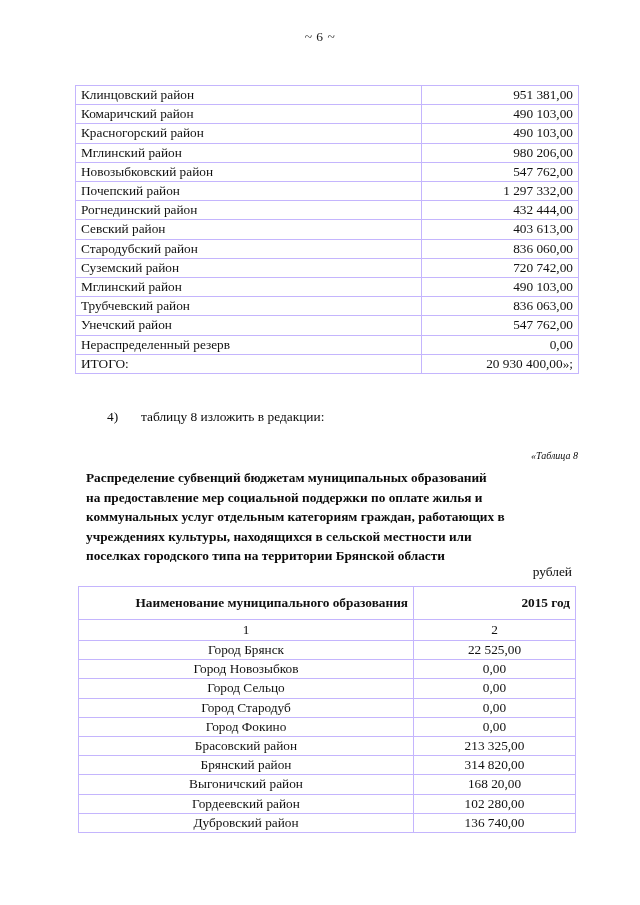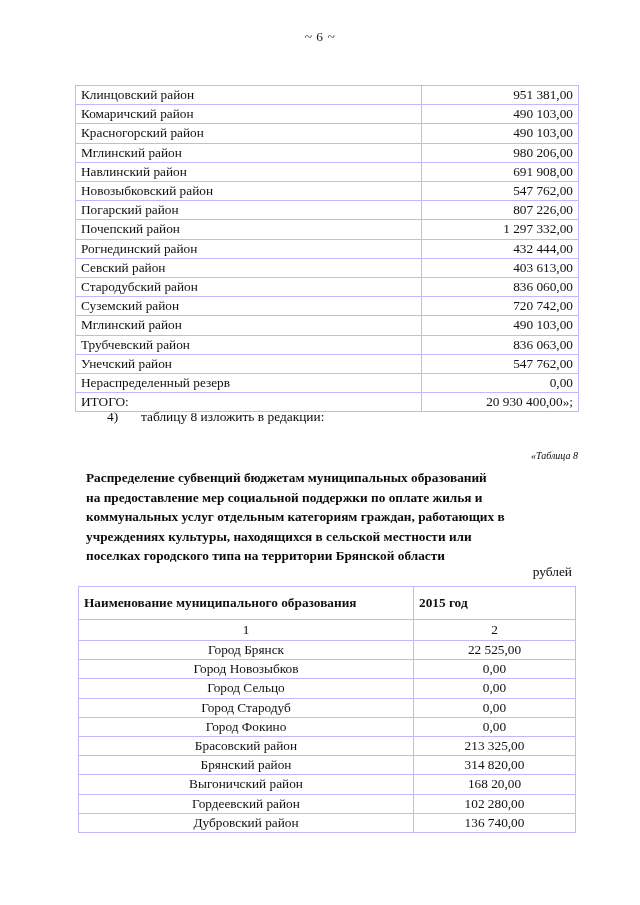--- a/index.html
+++ b/index.html
@@ -132,21 +132,21 @@
   #table-two .col-name  { width: 335px; }
   #table-two .col-value { width: 162px; }
   #table-two td {
     height: 18.2px;
     line-height: 18.2px;
     text-align: center;
   }
   #table-two tr.header-row td {
     height: 32px;
     line-height: 16px;
-    text-align: left;
+    text-align: right;
     font-weight: bold;
   }
   #table-two tr.number-row td {
     text-align: center;
     height: 20px;
     line-height: 20px;
   }
 </style>
 </head>
 <body>
@@ -171,30 +171,22 @@
         </tr>
         <tr>
           <td class="cell-name">Красногорский район</td>
           <td class="cell-value">490 103,00</td>
         </tr>
         <tr>
           <td class="cell-name">Мглинский район</td>
           <td class="cell-value">980 206,00</td>
         </tr>
         <tr>
-          <td class="cell-name">Навлинский район</td>
-          <td class="cell-value">691 908,00</td>
-        </tr>
-        <tr>
           <td class="cell-name">Новозыбковский район</td>
           <td class="cell-value">547 762,00</td>
-        </tr>
-        <tr>
-          <td class="cell-name">Погарский район</td>
-          <td class="cell-value">807 226,00</td>
         </tr>
         <tr>
           <td class="cell-name">Почепский район</td>
           <td class="cell-value">1 297 332,00</td>
         </tr>
         <tr>
           <td class="cell-name">Рогнединский район</td>
           <td class="cell-value">432 444,00</td>
         </tr>
         <tr>

